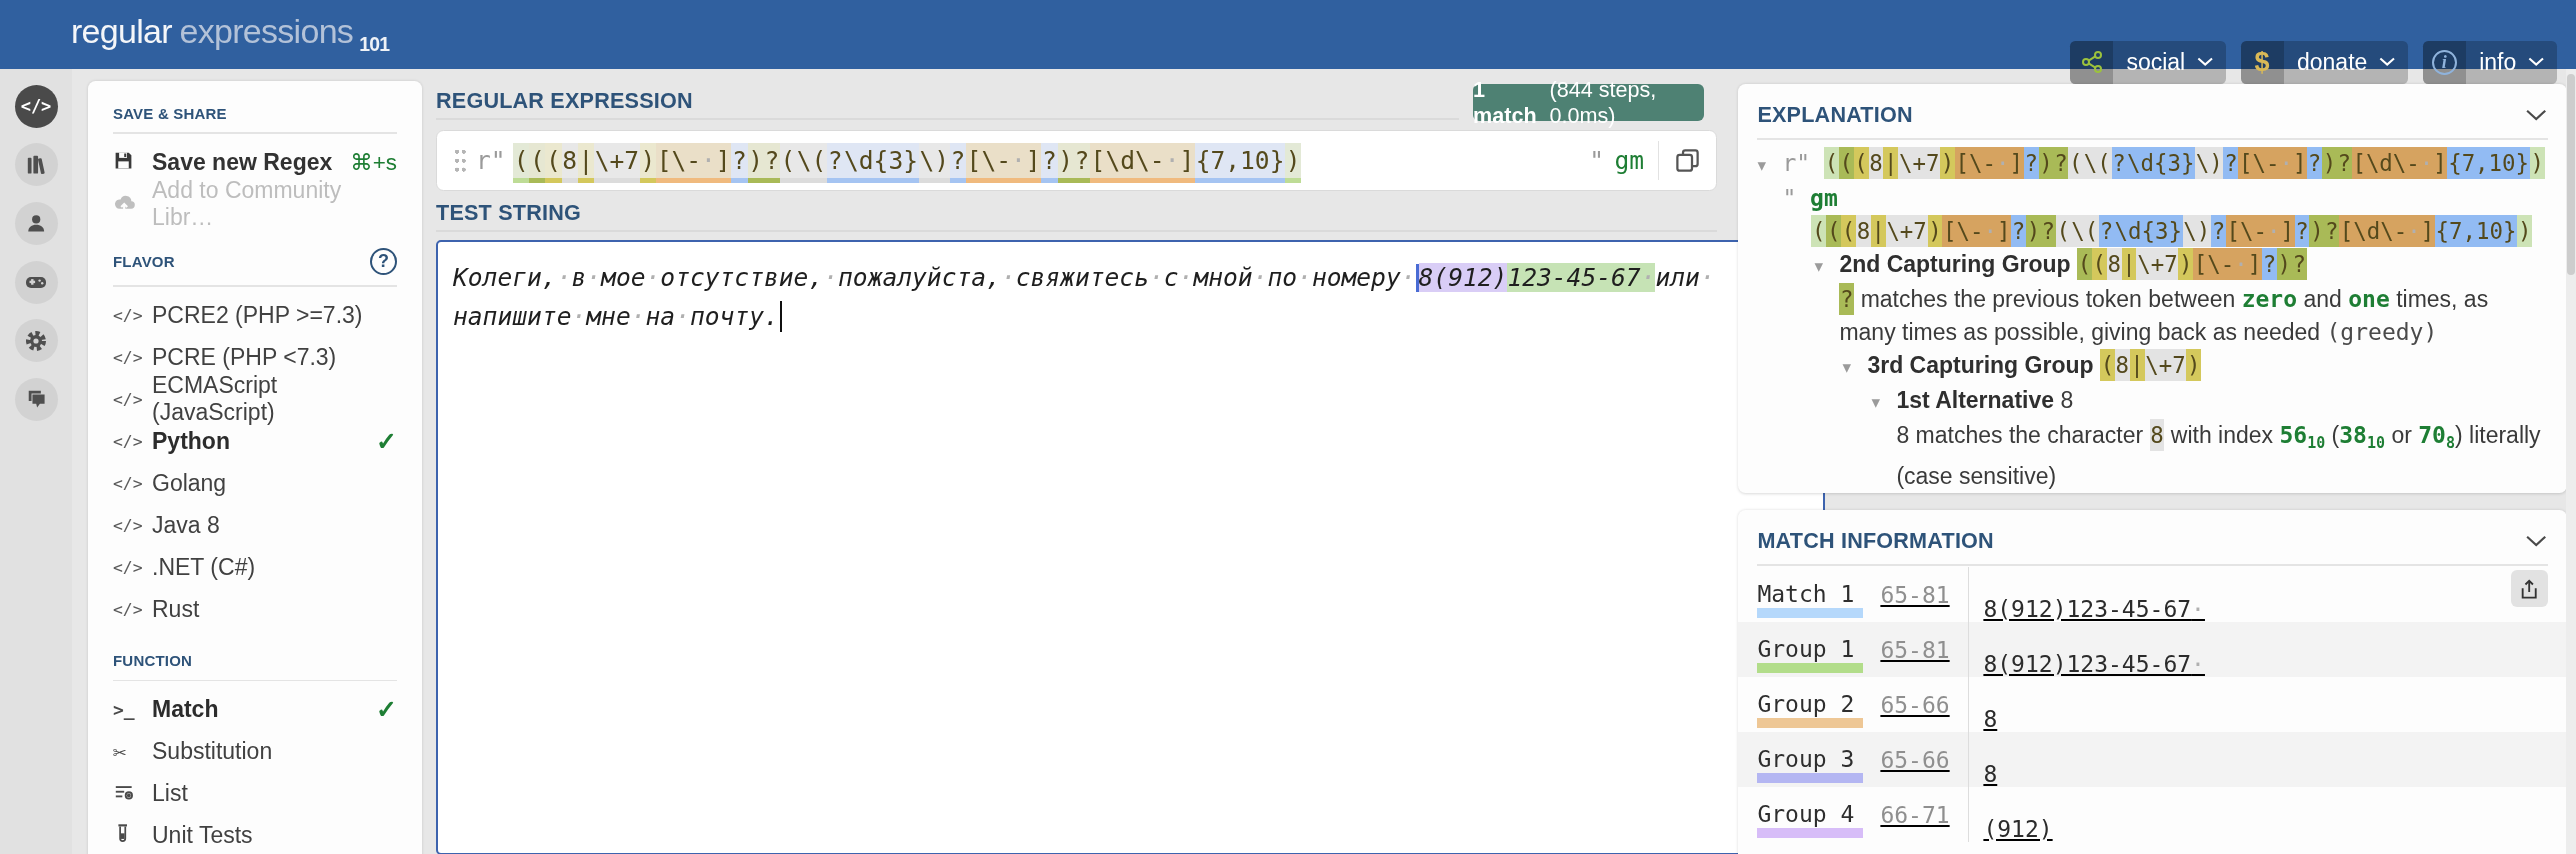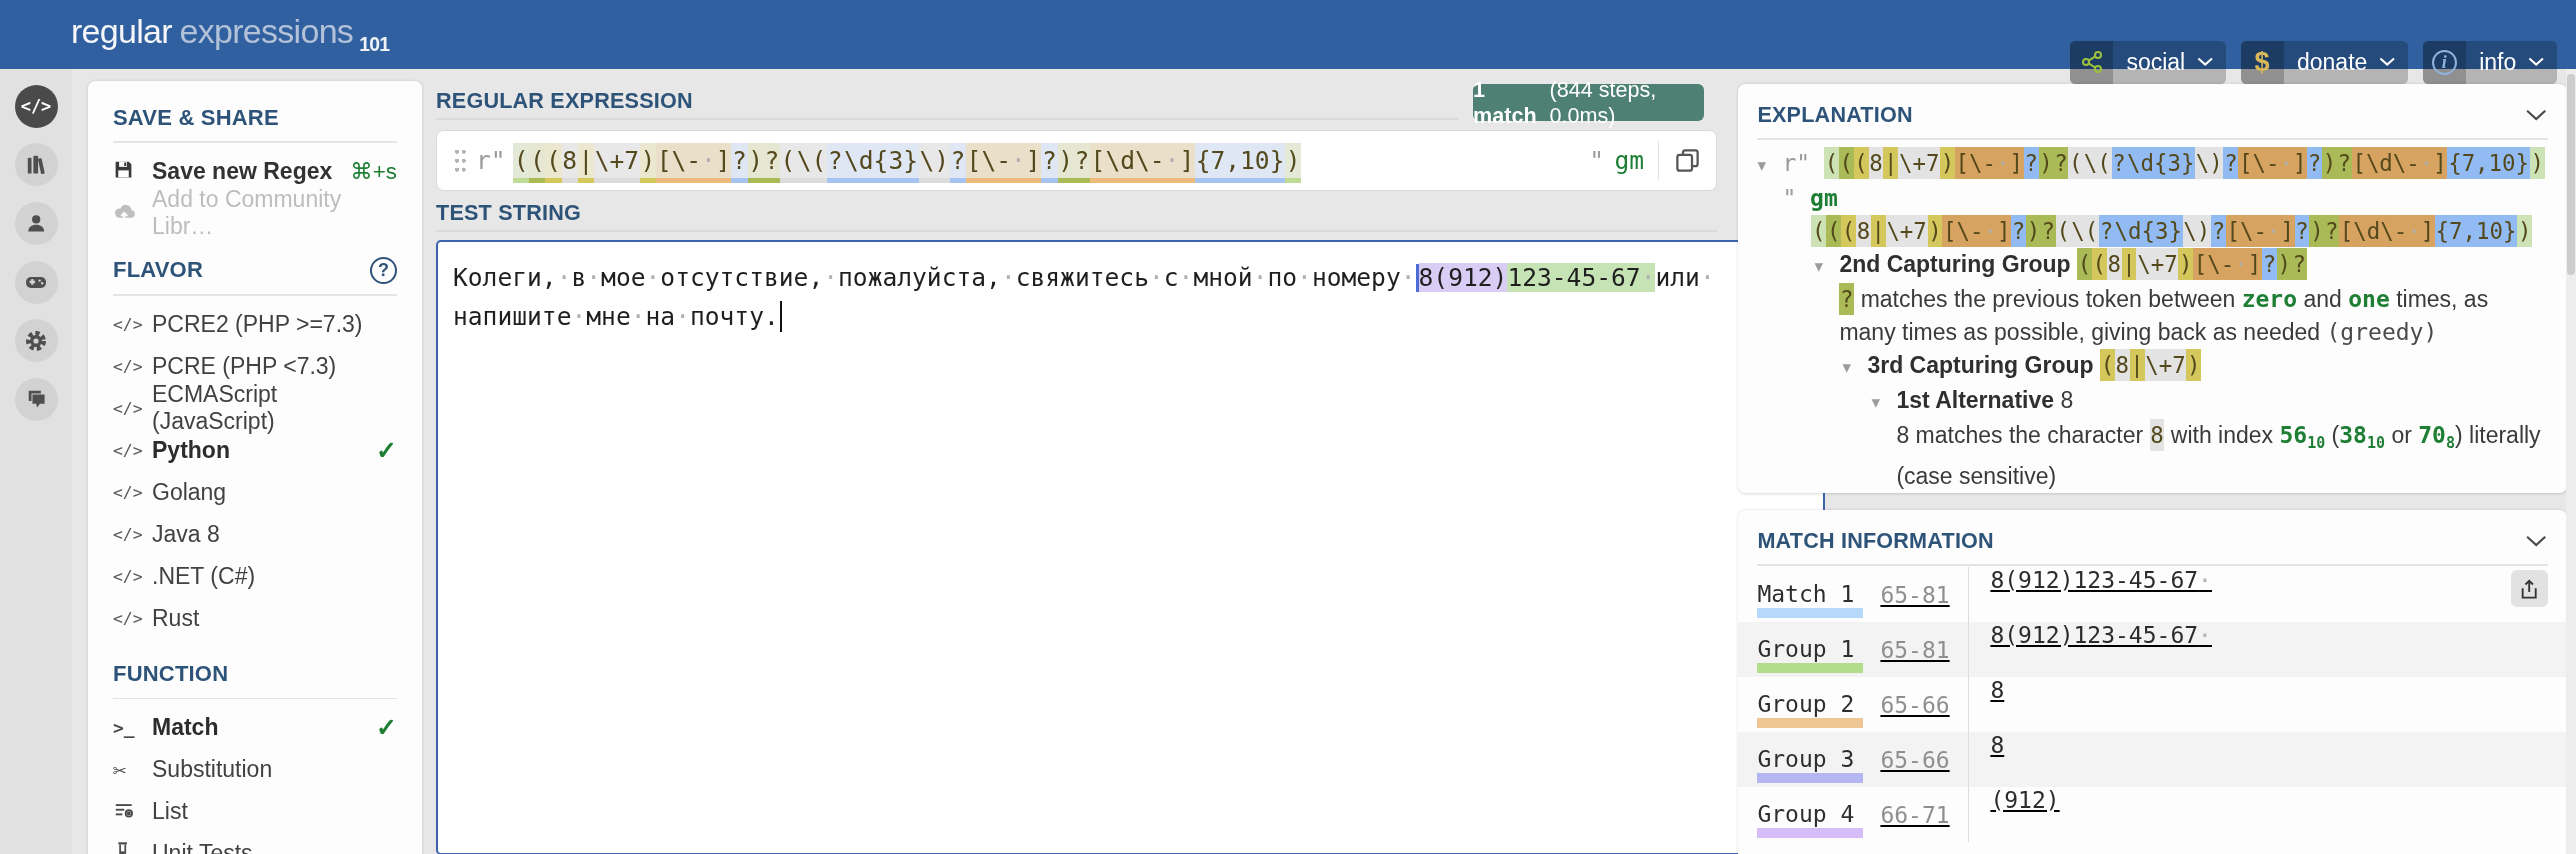--- a/index.html
+++ b/index.html
@@ -21,21 +21,21 @@
 
   
   .rail { position:absolute; left:0; top:69px; width:72px; bottom:0; background:#e1e1e1; display:flex; flex-direction:column; align-items:center; padding-top:15.7px; gap:15.7px; }
   .rbtn { width:43px; height:43px; border-radius:50%; background:#d2d2d2; color:#4f4f4f; display:flex; align-items:center; justify-content:center; cursor:pointer; flex:none; }
   .rbtn.active { background:#4a4a4a; color:#fff; }
   .rbtn .codetxt { font-family:"DejaVu Sans Mono",monospace; font-size:17px; font-weight:bold; }
 
   
   .lcard { position:absolute; left:88px; top:81px; width:334px; height:805px; background:#fdfdfd; border-radius:7.5px; box-shadow:0 0.7px 3px rgba(0,0,0,0.15); padding:1.5px 25px; }
   .sect-head { display:flex; justify-content:space-between; align-items:center; margin-top:22.4px; }
-  .sect-title { font-size:22px; font-weight:bold; color:var(--title-color,#2e5379); letter-spacing:0.2px; }
+  .sect-title { font-size:15px; font-weight:bold; color:var(--title-color,#2e5379); letter-spacing:0.2px; }
   .sect-div { height:1.5px; background:#e4e4e4; margin-top:10.4px; margin-bottom:7.5px; }
   .litem { display:flex; align-items:center; height:42px; font-size:23px; color:#414141; cursor:pointer; }
   .litem .li-icon { width:39px; color:#5a5a5a; font-family:"DejaVu Sans Mono",monospace; font-size:16.4px; flex:none; }
   .litem.sel .li-label { font-weight:bold; color:#2c2c2c; }
   .litem .check { margin-left:auto; color:var(--accent-green,#1e7e34); font-size:25px; font-weight:bold; }
   .litem.disabled, .litem.disabled .li-icon { color:#bdbdbd; }
   .litem .shortcut { margin-left:auto; color:var(--accent-green,#1e7e34); font-size:22.4px; }
   .litem.boldlbl .li-label { font-weight:bold; color:#323232; }
   .fn-term { font-family:"DejaVu Sans Mono",monospace; font-size:18px; font-weight:bold; color:#4a4a4a; }
   .fn-scis { font-size:22.4px; color:#4a4a4a; }
@@ -70,21 +70,21 @@
   .xp .tok.or { background:#d6a360; } .xp .tok.bl { background:#92bbf3; }
   .rx .tok { border-bottom:5.2px solid transparent; }
   .rx .tok.g0 { background:#e3e9d6; border-color:#bedc96; }
   .rx .tok.g1 { background:#e6e7d2; border-color:#a9ba57; }
   .rx .tok.g2 { background:#ebe8cf; border-color:#d4c85c; }
   .rx .tok.gy { background:#e8e8e8; border-color:#dcdcdc; }
   .rx .tok.or { background:#eadfc8; border-color:#f0ba7e; }
   .rx .tok.bl { background:#dfe6f4; border-color:#a5c4f2; }
   .sdot { color:#b0b0b0; }
 
-  .tsbox { position:absolute; left:436px; top:240px; width:1389px; height:615px; background:#fff; border:2.2px solid #3d63ae; border-radius:5px; padding:16.4px 15px; font-family:"DejaVu Sans Mono",monospace; font-size:24.6px; line-height:39px; color:#1f1f1f; }
+  .tsbox { position:absolute; left:436px; top:240px; width:1389px; height:615px; background:#fff; border:2.2px solid #3d63ae; border-radius:5px; padding:16.4px 15px; font-family:"DejaVu Sans Mono",monospace; font-size:24.6px; line-height:39px; color:#1f1f1f;font-style:italic; }
   .m1 { background:var(--m1,#d9cdf6); }
   .m2 { background:var(--m2,#c6e3b5); }
   .mstart { display:inline-block; width:3px; height:28px; background:#4a6cd4; vertical-align:-5.2px; }
   .caret { display:inline-block; width:2.2px; height:31px; background:#101010; vertical-align:-6.7px; margin-left:1.5px; }
 
   
   .rcard { position:absolute; left:1738px; width:829px; background:#fdfdfd; border-radius:7.5px; box-shadow:0 0.7px 3px rgba(0,0,0,0.15); padding:0 19.4px; overflow:hidden; }
   #xcard { top:84px; height:409px; }
   #mcard { top:510px; height:359px; }
   .card-head { display:flex; justify-content:space-between; align-items:center; padding-top:18px; }
@@ -101,21 +101,21 @@
   .dmono { font-family:"DejaVu Sans Mono",monospace; color:#4a4a4a; }
   .xrow .tok { font-size:22.4px; }
 
   .mbody { margin-top:1.5px; position:relative; }
   .mrow { display:flex; align-items:center; height:55px; font-family:"DejaVu Sans Mono",monospace; font-size:23px;text-decoration:underline; }
   .mrow.alt { background:#f3f3f3; margin:0 -19.4px; padding:0 19.4px; }
   .mname { width:123px; color:#2e2e2e; }
   .mname span { position:relative; display:inline-block; padding:0 1.5px 1.5px 0; }
   .mname span::after { content:""; position:absolute; left:0; right:-7.5px; bottom:-9px; height:9.7px; background:var(--uc,#ccc); }
   .mspan { width:88px; color:#8f8f8f; }
-  .mval { flex:1; align-self:stretch; display:flex; align-items:flex-start; border-left:1.5px solid #ddd; padding-left:21px; color:#2b2b2b; }
+  .mval { flex:1; align-self:stretch; display:flex; align-items:flex-end; border-left:1.5px solid #ddd; padding-left:14px; color:#2b2b2b; }
   .export { position:absolute; right:0px; top:3px; width:37px; height:37px; background:#e2e2e2; border-radius:6px; display:flex; align-items:center; justify-content:center; cursor:pointer; }
 
   
   .sbtrack { position:absolute; right:0; top:69px; width:9.7px; bottom:0; background:#ededed; }
   .sbthumb { position:absolute; right:0.7px; top:4.5px; width:8.2px; height:201px; background:#cdcdcd; border-radius:4.5px; }
 </style>
 </head>
 <body>
 
 <div class="topbar">

